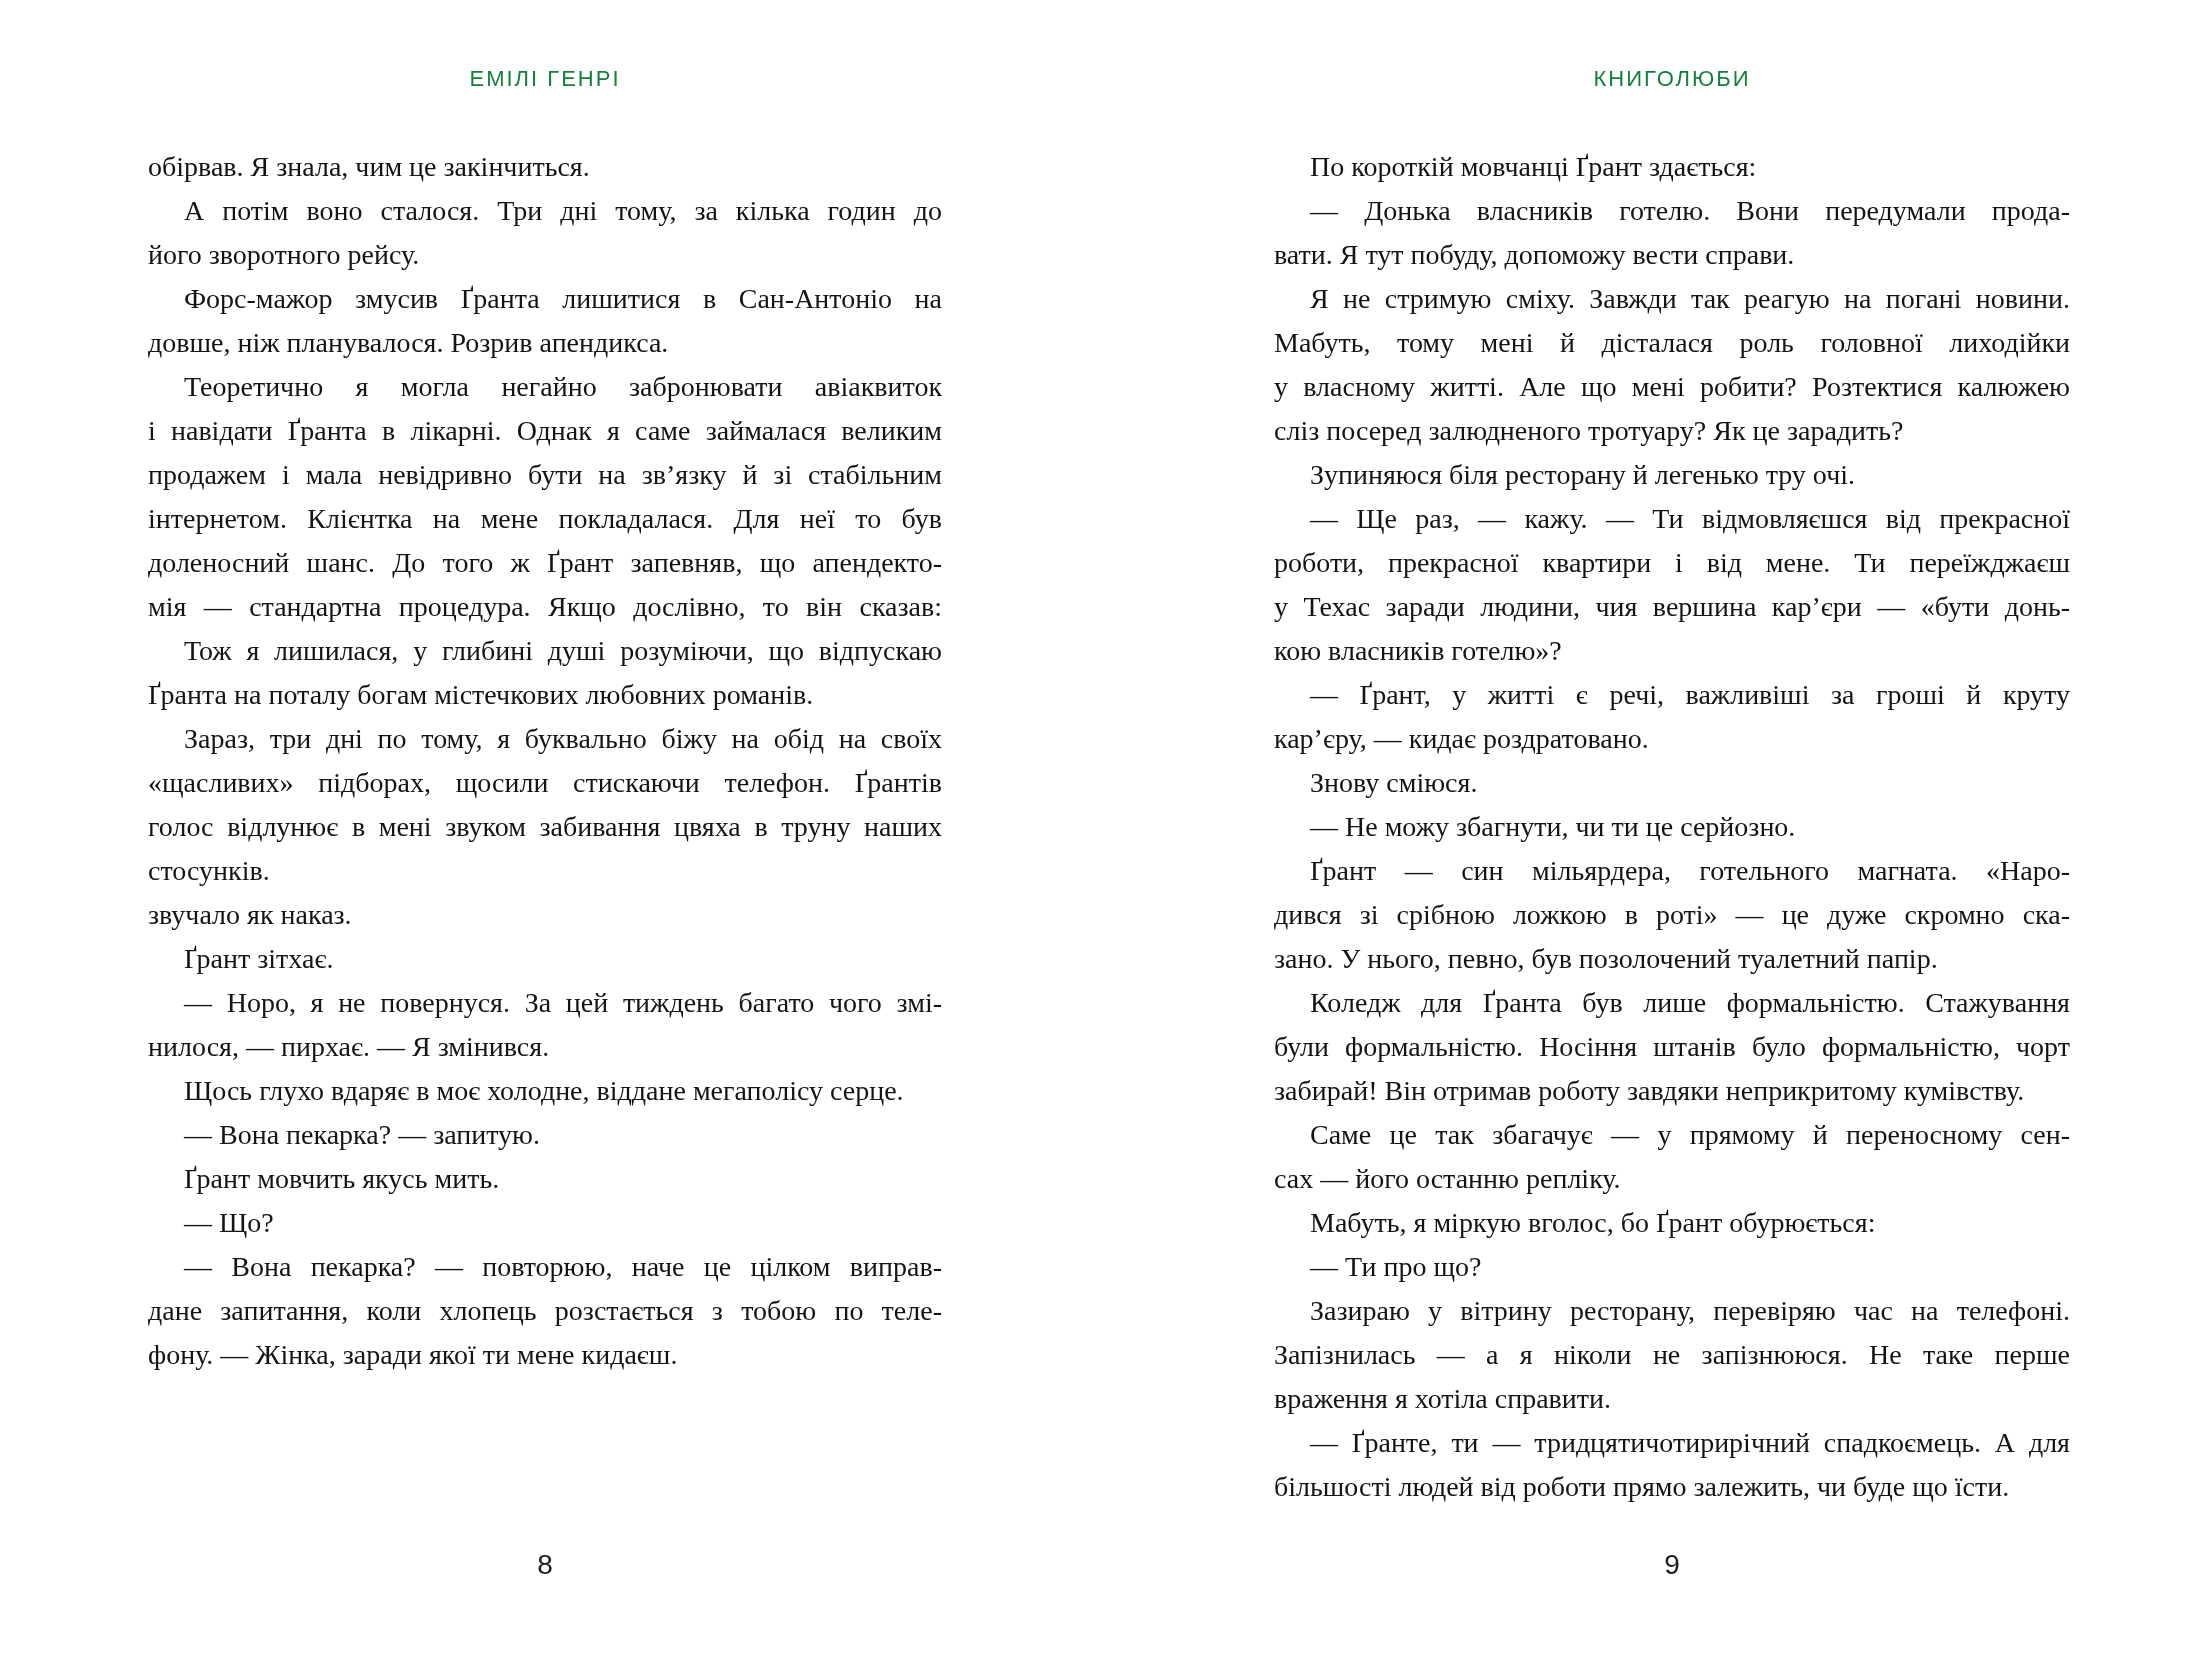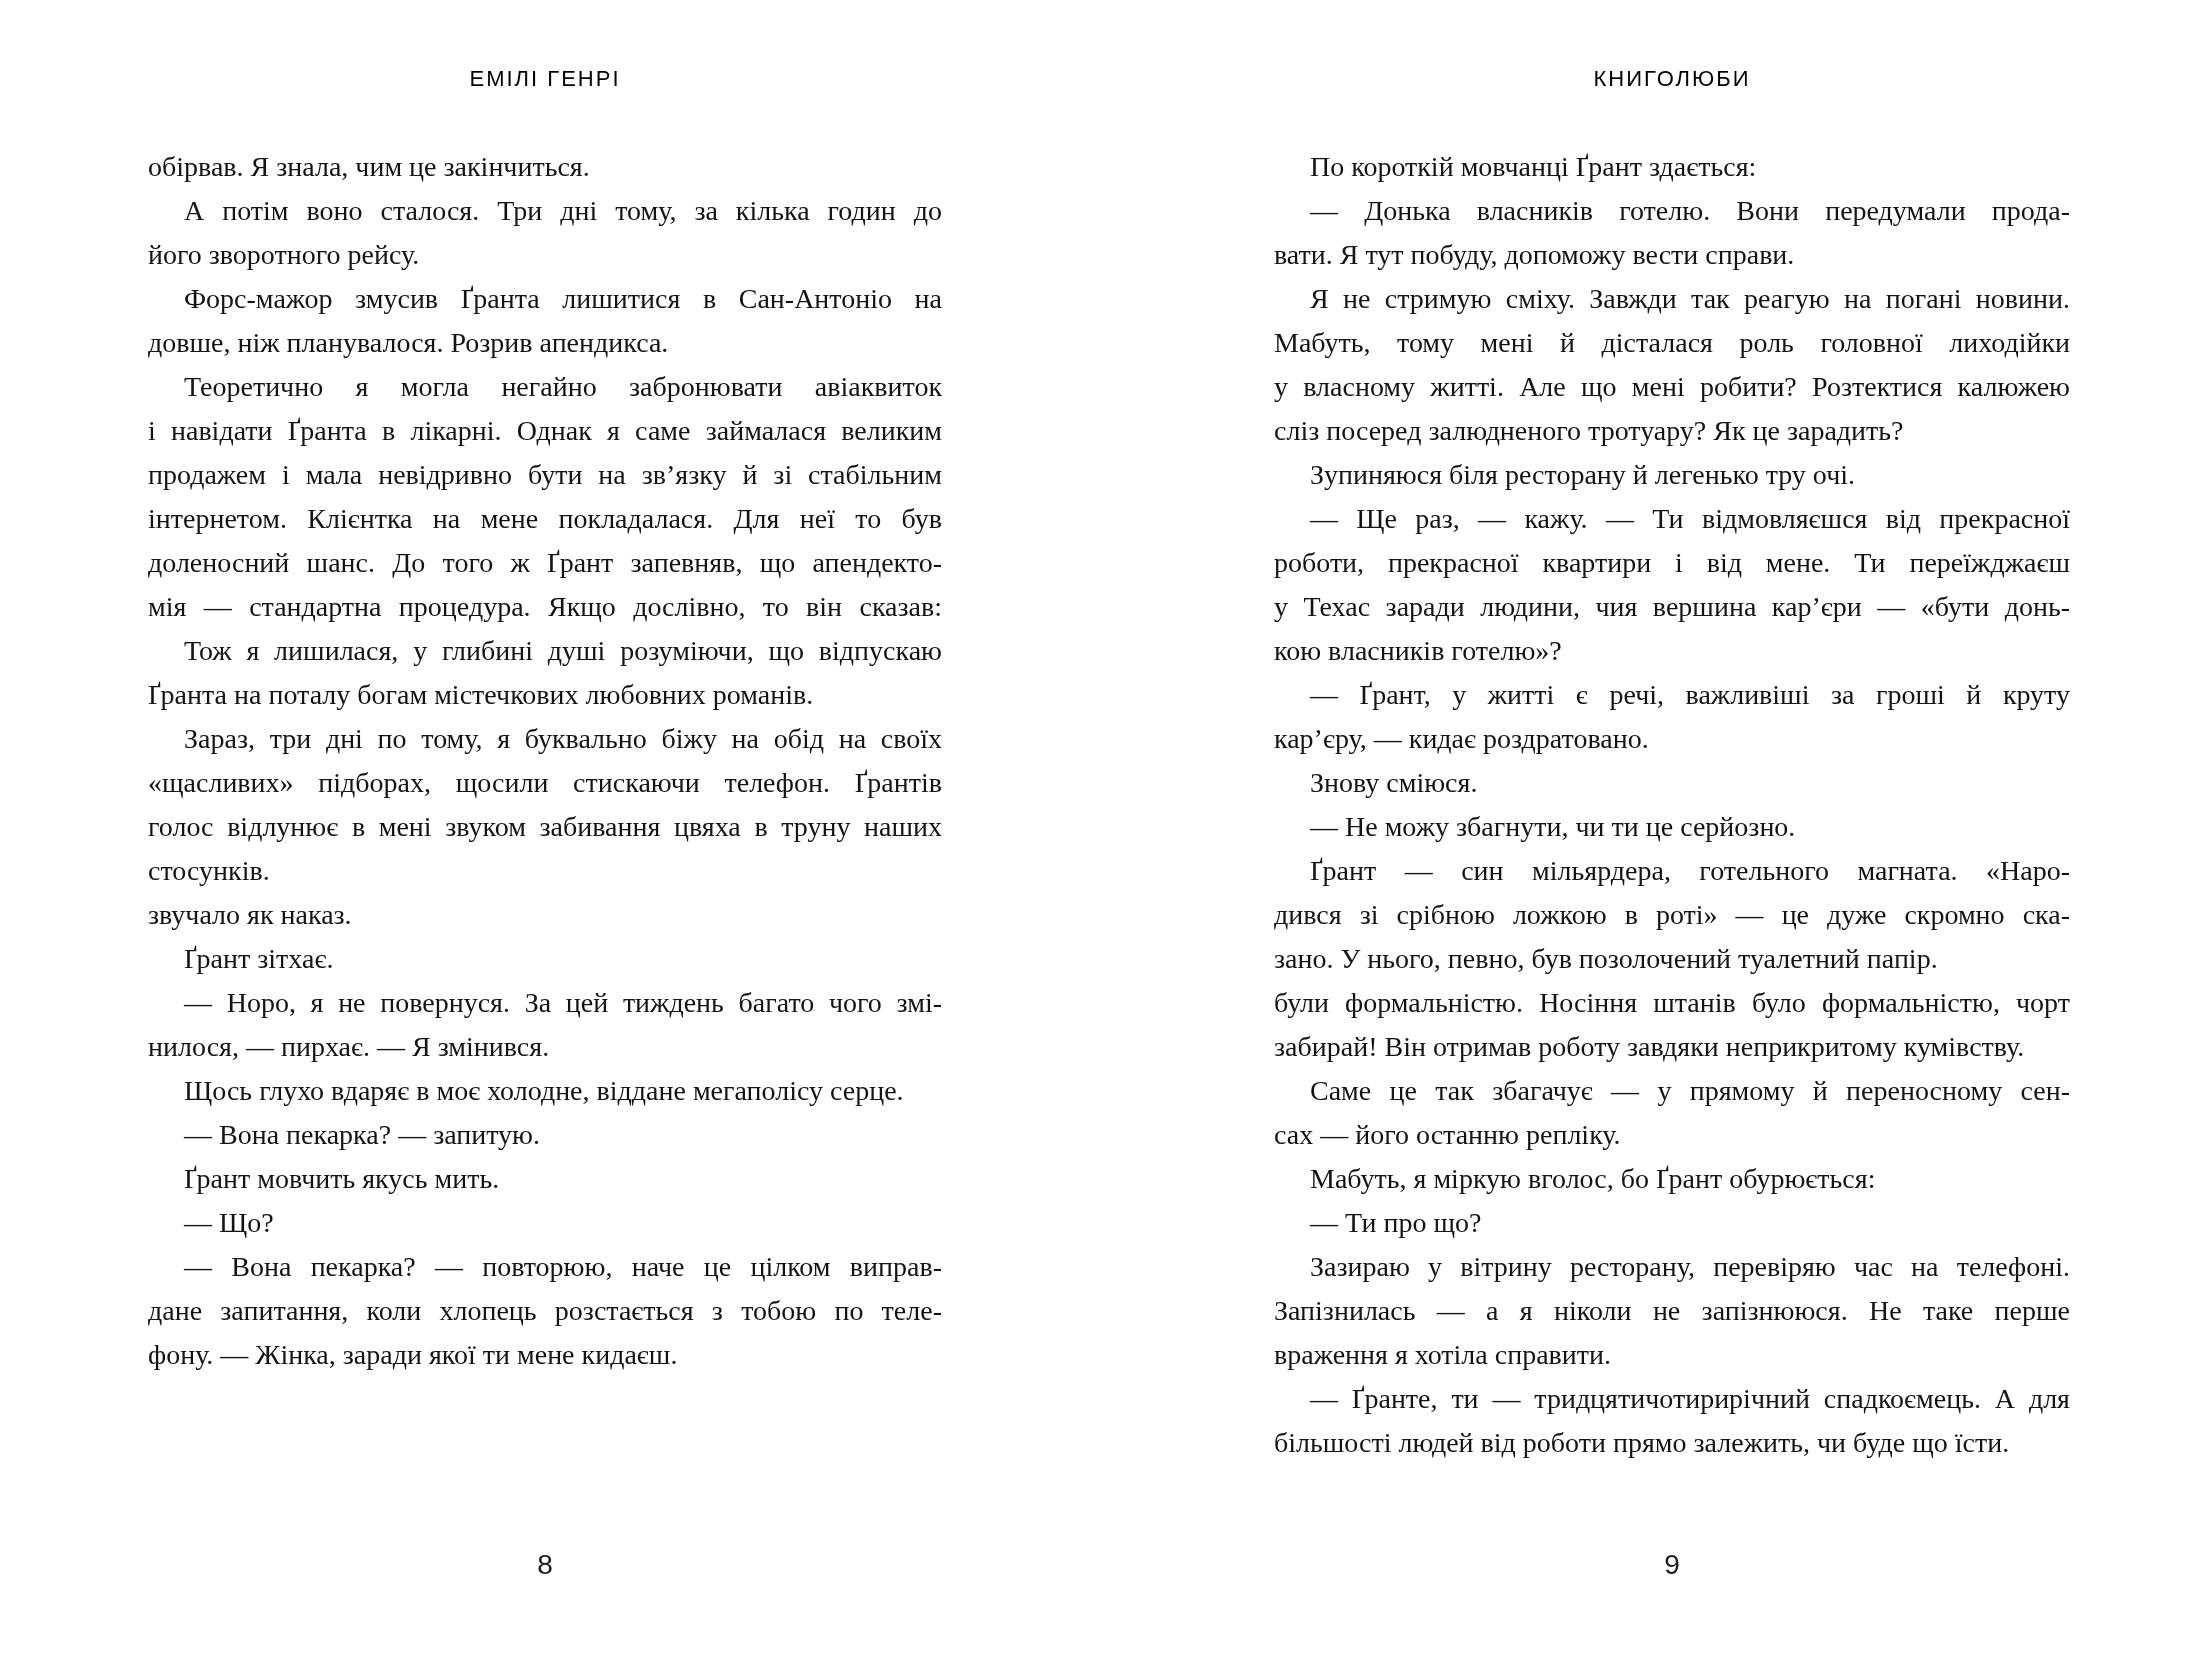--- a/index.html
+++ b/index.html
@@ -28,21 +28,21 @@
     position: absolute;
     top: 68px;
     left: 0;
     right: 0;
     text-align: center;
     font-family: "Liberation Sans", "DejaVu Sans", sans-serif;
     font-weight: 300;
     font-size: 22px;
     line-height: 1;
     letter-spacing: 2px;
-    color: #000000;
+    color: #15803d;
   }
 
   .text-block {
     position: absolute;
     top: 145px;
     left: 0;
     right: 0;
   }
 
   .line {
@@ -126,20 +126,21 @@
         <div class="line"><span>роботи, прекрасної квартири </span><span class="it">і від мене.</span><span> Ти переїжджаєш</span></div>
         <div class="line"><span>у Техас заради людини, чия вершина кар’єри — «бути донь-</span></div>
         <div class="line last"><span>кою власників готелю»?</span></div>
         <div class="line indent"><span>— Ґрант, у житті є речі, важливіші за гроші й круту</span></div>
         <div class="line last"><span>кар’єру, — кидає роздратовано.</span></div>
         <div class="line indent last"><span>Знову сміюся.</span></div>
         <div class="line indent last"><span>— Не можу збагнути, чи ти це серйозно.</span></div>
         <div class="line indent"><span>Ґрант — син мільярдера, готельного магната. «Наро-</span></div>
         <div class="line"><span>дився зі срібною ложкою в роті» — це дуже скромно ска-</span></div>
         <div class="line last"><span>зано. У нього, певно, був позолочений туалетний папір.</span></div>
+        <div class="line indent"><span>Коледж для Ґранта був лише формальністю. Стажування</span></div>
         <div class="line"><span>були формальністю. Носіння </span><span class="it">штанів</span><span> було формальністю, чорт</span></div>
         <div class="line last"><span>забирай! Він отримав роботу завдяки неприкритому кумівству.</span></div>
         <div class="line indent"><span>Саме це так збагачує — у прямому й переносному сен-</span></div>
         <div class="line last"><span>сах — його останню репліку.</span></div>
         <div class="line indent last"><span>Мабуть, я міркую вголос, бо Ґрант обурюється:</span></div>
         <div class="line indent last"><span>— Ти про що?</span></div>
         <div class="line indent"><span>Зазираю у вітрину ресторану, перевіряю час на телефоні.</span></div>
         <div class="line"><span>Запізнилась — а я ніколи не запізнююся. Не таке перше</span></div>
         <div class="line last"><span>враження я хотіла справити.</span></div>
         <div class="line indent"><span>— Ґранте, ти — тридцятичотирирічний спадкоємець. А для</span></div>

